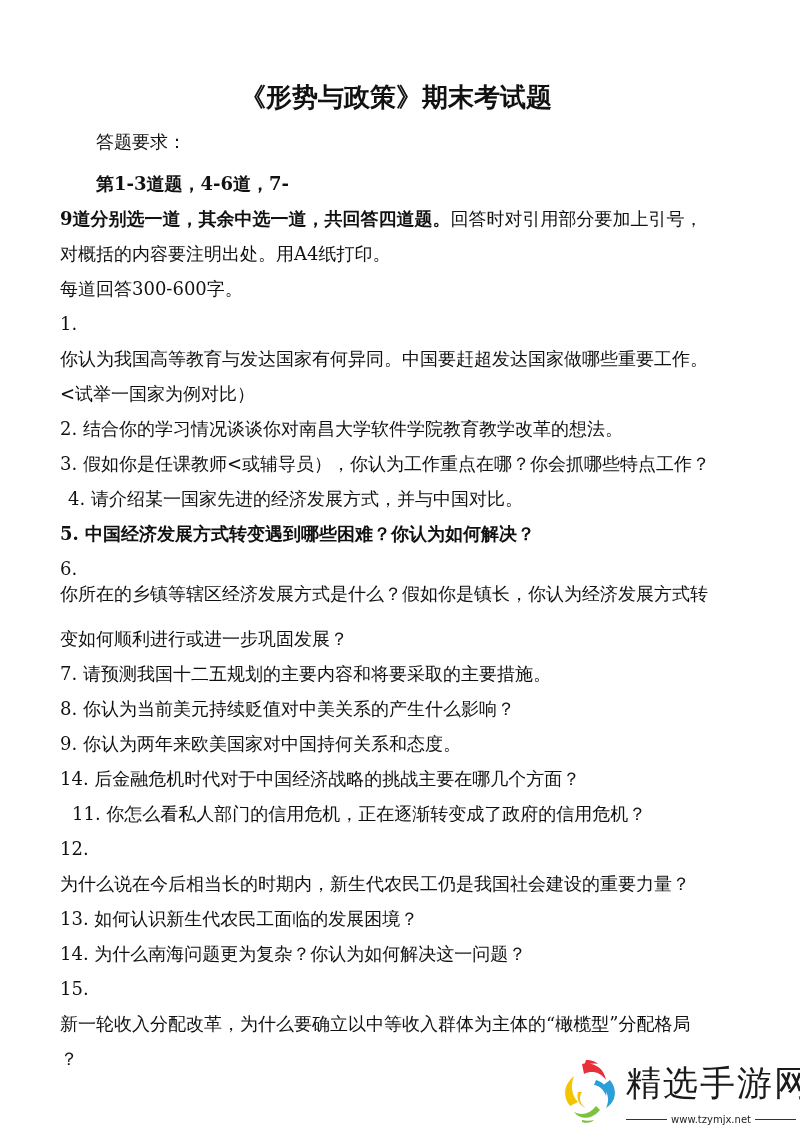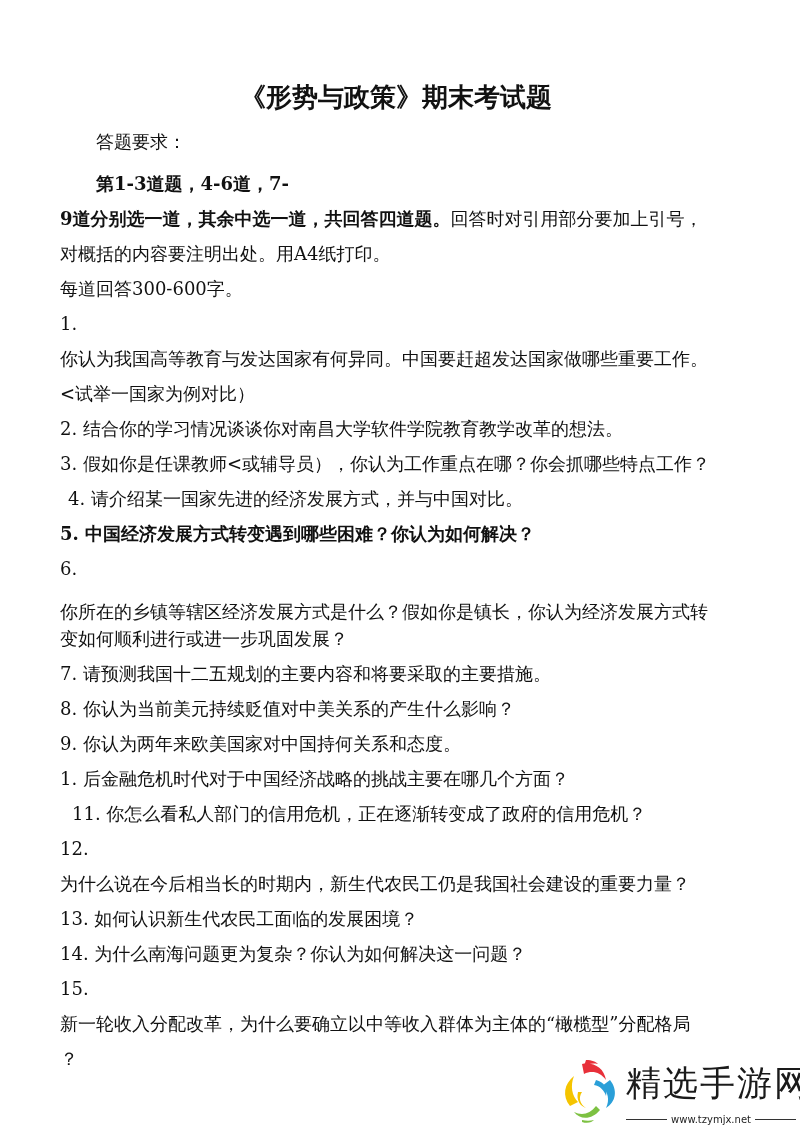--- a/index.html
+++ b/index.html
@@ -109,27 +109,27 @@
   <div class="line" style="top:312px;">1.</div>
   <div class="line" style="top:382px;">&lt;试举一国家为例对比）</div>
   <div class="line" style="top:347px;">你认为我国高等教育与发达国家有何异同。中国要赶超发达国家做哪些重要工作。</div>
 
   <div class="line" style="top:417px;">2. 结合你的学习情况谈谈你对南昌大学软件学院教育教学改革的想法。</div>
   <div class="line" style="top:452px;">3. 假如你是任课教师&lt;或辅导员），你认为工作重点在哪？你会抓哪些特点工作？</div>
   <div class="line" style="top:487px;margin-left:8px;">4. 请介绍某一国家先进的经济发展方式，并与中国对比。</div>
   <div class="line" style="top:522px;font-weight:bold;">5. 中国经济发展方式转变遇到哪些困难？你认为如何解决？</div>
 
   <div class="line" style="top:557px;">6.</div>
-  <div class="line" style="top:600px;text-align:right;">你所在的乡镇等辖区经济发展方式是什么？假如你是镇长，你认为经济发展方式转</div>
+  <div class="line" style="top:582px;text-align:right;">你所在的乡镇等辖区经济发展方式是什么？假如你是镇长，你认为经济发展方式转</div>
   <div class="line" style="top:627px;">变如何顺利进行或进一步巩固发展？</div>
 
   <div class="line" style="top:662px;">7. 请预测我国十二五规划的主要内容和将要采取的主要措施。</div>
   <div class="line" style="top:697px;">8. 你认为当前美元持续贬值对中美关系的产生什么影响？</div>
   <div class="line" style="top:732px;">9. 你认为两年来欧美国家对中国持何关系和态度。</div>
-  <div class="line" style="top:767px;">1. 后金融危机时代对于中国经济战略的挑战主要在哪几个方面？</div>
+  <div class="line" style="top:767px;">14. 后金融危机时代对于中国经济战略的挑战主要在哪几个方面？</div>
   <div class="line" style="top:802px;margin-left:12px;">11. 你怎么看私人部门的信用危机，正在逐渐转变成了政府的信用危机？</div>
 
   <div class="line" style="top:837px;">12.</div>
   <div class="line" style="top:872px;">为什么说在今后相当长的时期内，新生代农民工仍是我国社会建设的重要力量？</div>
 
   <div class="line" style="top:907px;">13. 如何认识新生代农民工面临的发展困境？</div>
   <div class="line" style="top:942px;">14. 为什么南海问题更为复杂？你认为如何解决这一问题？</div>
 
   <div class="line" style="top:977px;">15.</div>
   <div class="line" style="top:1012px;">新一轮收入分配改革，为什么要确立以中等收入群体为主体的“橄榄型”分配格局</div>

